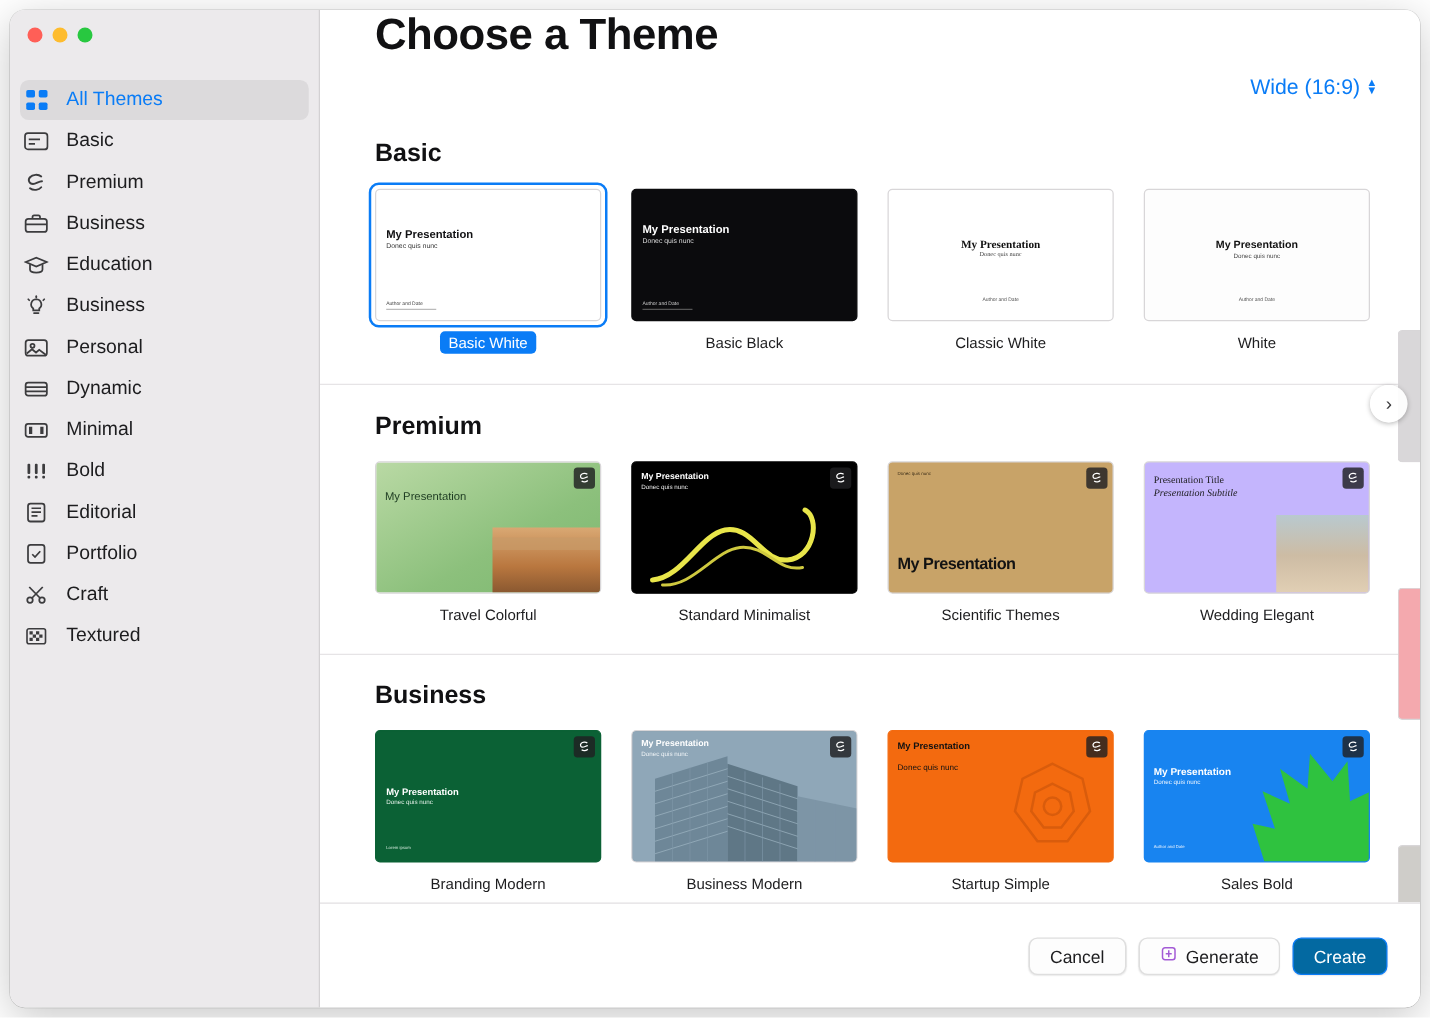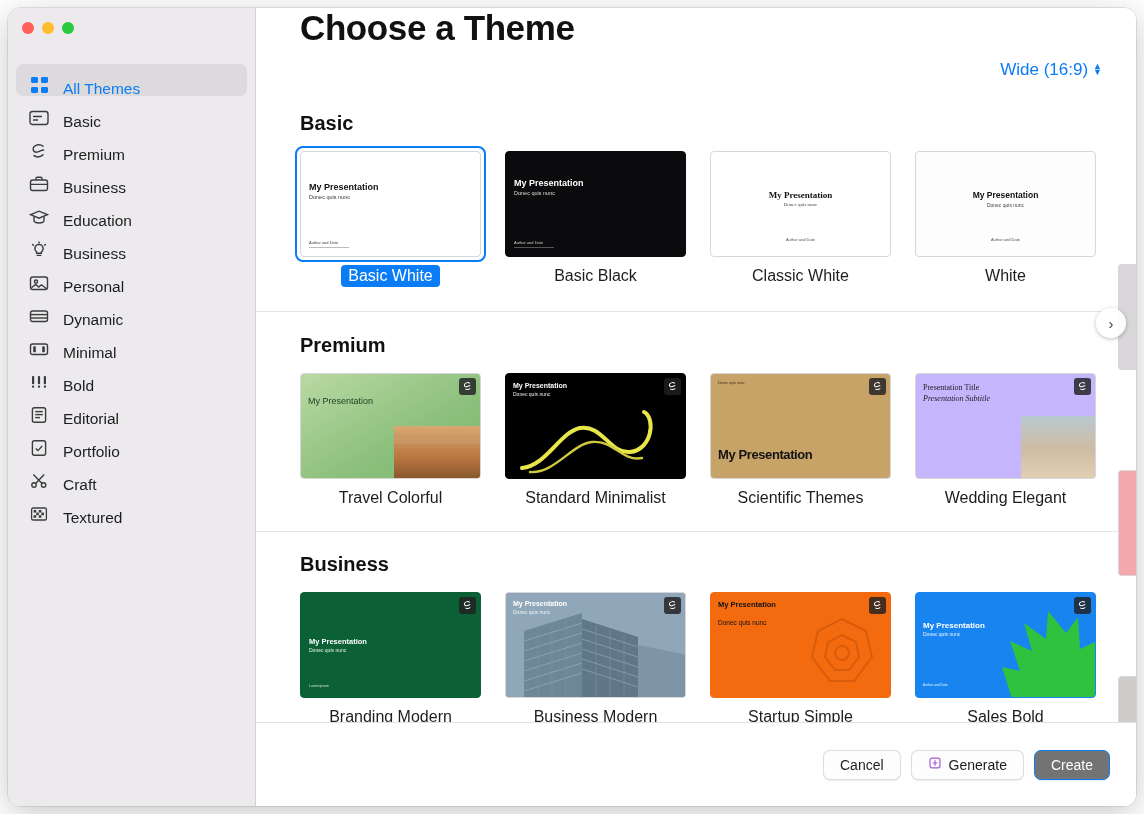--- a/index.html
+++ b/index.html
@@ -33,22 +33,22 @@
     display:flex; gap:8px; align-items:center;
   }
   .tl { width:12px; height:12px; border-radius:50%; }
   .tl.red { background:#ff5f57; }
   .tl.yellow { background:#febc2e; }
   .tl.green { background:#28c840; }
 
   .side-item {
     height:32px; margin:0 8px 1px 8px;
     border-radius:7px;
-    display:flex; align-items:flex-end;
-    padding-left:12px;
+    display:flex; align-items:center;
+    padding-left:2px;
     font-size:15.5px; color:#1d1d1f;
     gap:13px;
     cursor:default;
   }
   .side-item.selected { background:#dcdadc; color:#0a7cf6; }
   .side-item .glyph {
     width:22px; height:22px; flex:0 0 22px;
     display:flex; align-items:center; justify-content:center;
     color:#3c3c3e;
   }
@@ -110,21 +110,21 @@
   }
   .thumb-wrap.selected:before {
     content:"";
     position:absolute; left:-5px; top:-5px; right:-5px; bottom:-5px;
     border:2.5px solid #0a7cf6;
     border-radius:8px;
   }
   .caption {
     margin-top:10px;
     text-align:center;
-    font-size:16px; color:#1d1d1f;
+    font-size:12px; color:#1d1d1f;
   }
   .caption.selected-cap {
     display:inline-block;
     background:#0a7cf6; color:#fff;
     border-radius:4px; padding:2px 7px;
     margin-top:8px;
   }
   .cap-row { text-align:center; }
 
   .badge {
@@ -165,21 +165,21 @@
     font-size:14px;
     display:flex; align-items:center; justify-content:center;
     gap:7px;
     padding:0 16px;
     cursor:default;
     border:0.5px solid rgba(0,0,0,0.12);
     background:#fdfdfd; color:#1d1d1f;
     box-shadow:0 0.5px 1px rgba(0,0,0,0.08);
   }
   .btn.primary {
-    background:#737373; color:#ffffff; border-color:#0a7cf6;
+    background:#0369a1; color:#ffffff; border-color:#0a7cf6;
   }
   
   .divider {
     height:0.5px; background:#e6e4e6; margin:24px 0 22px 0;
   }
 </style>
 </head>
 <body>
 
 <div id="window">

